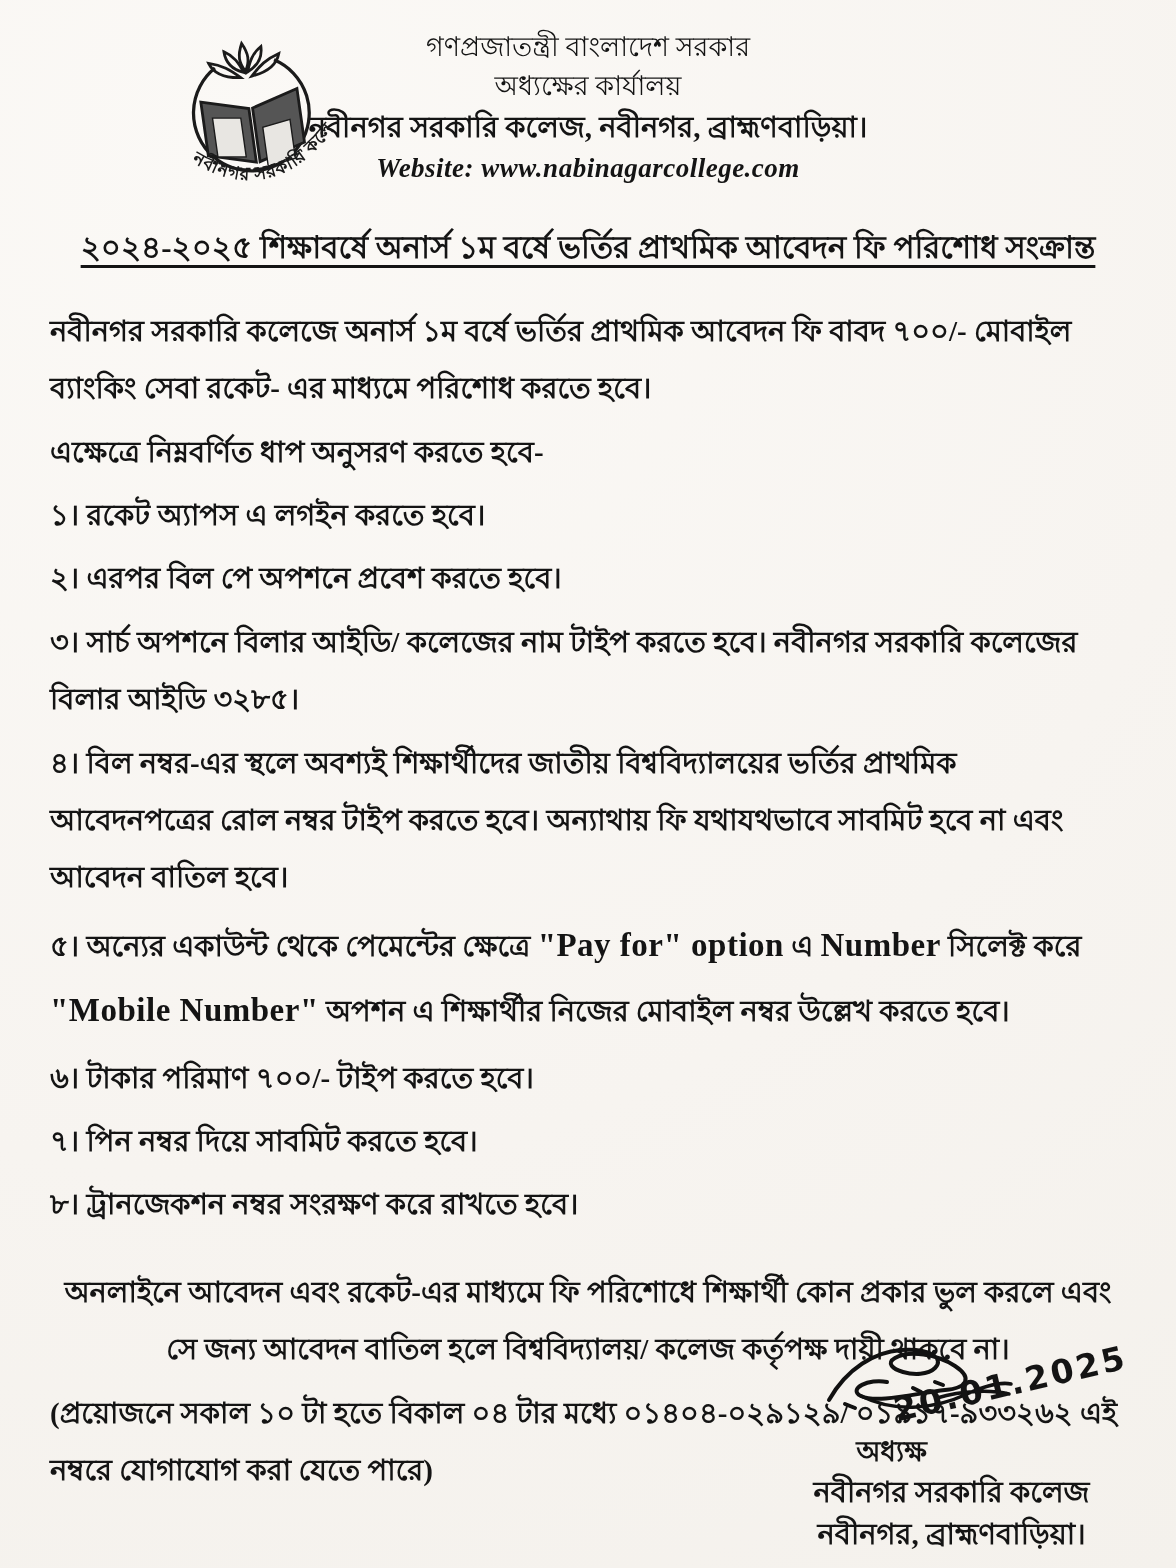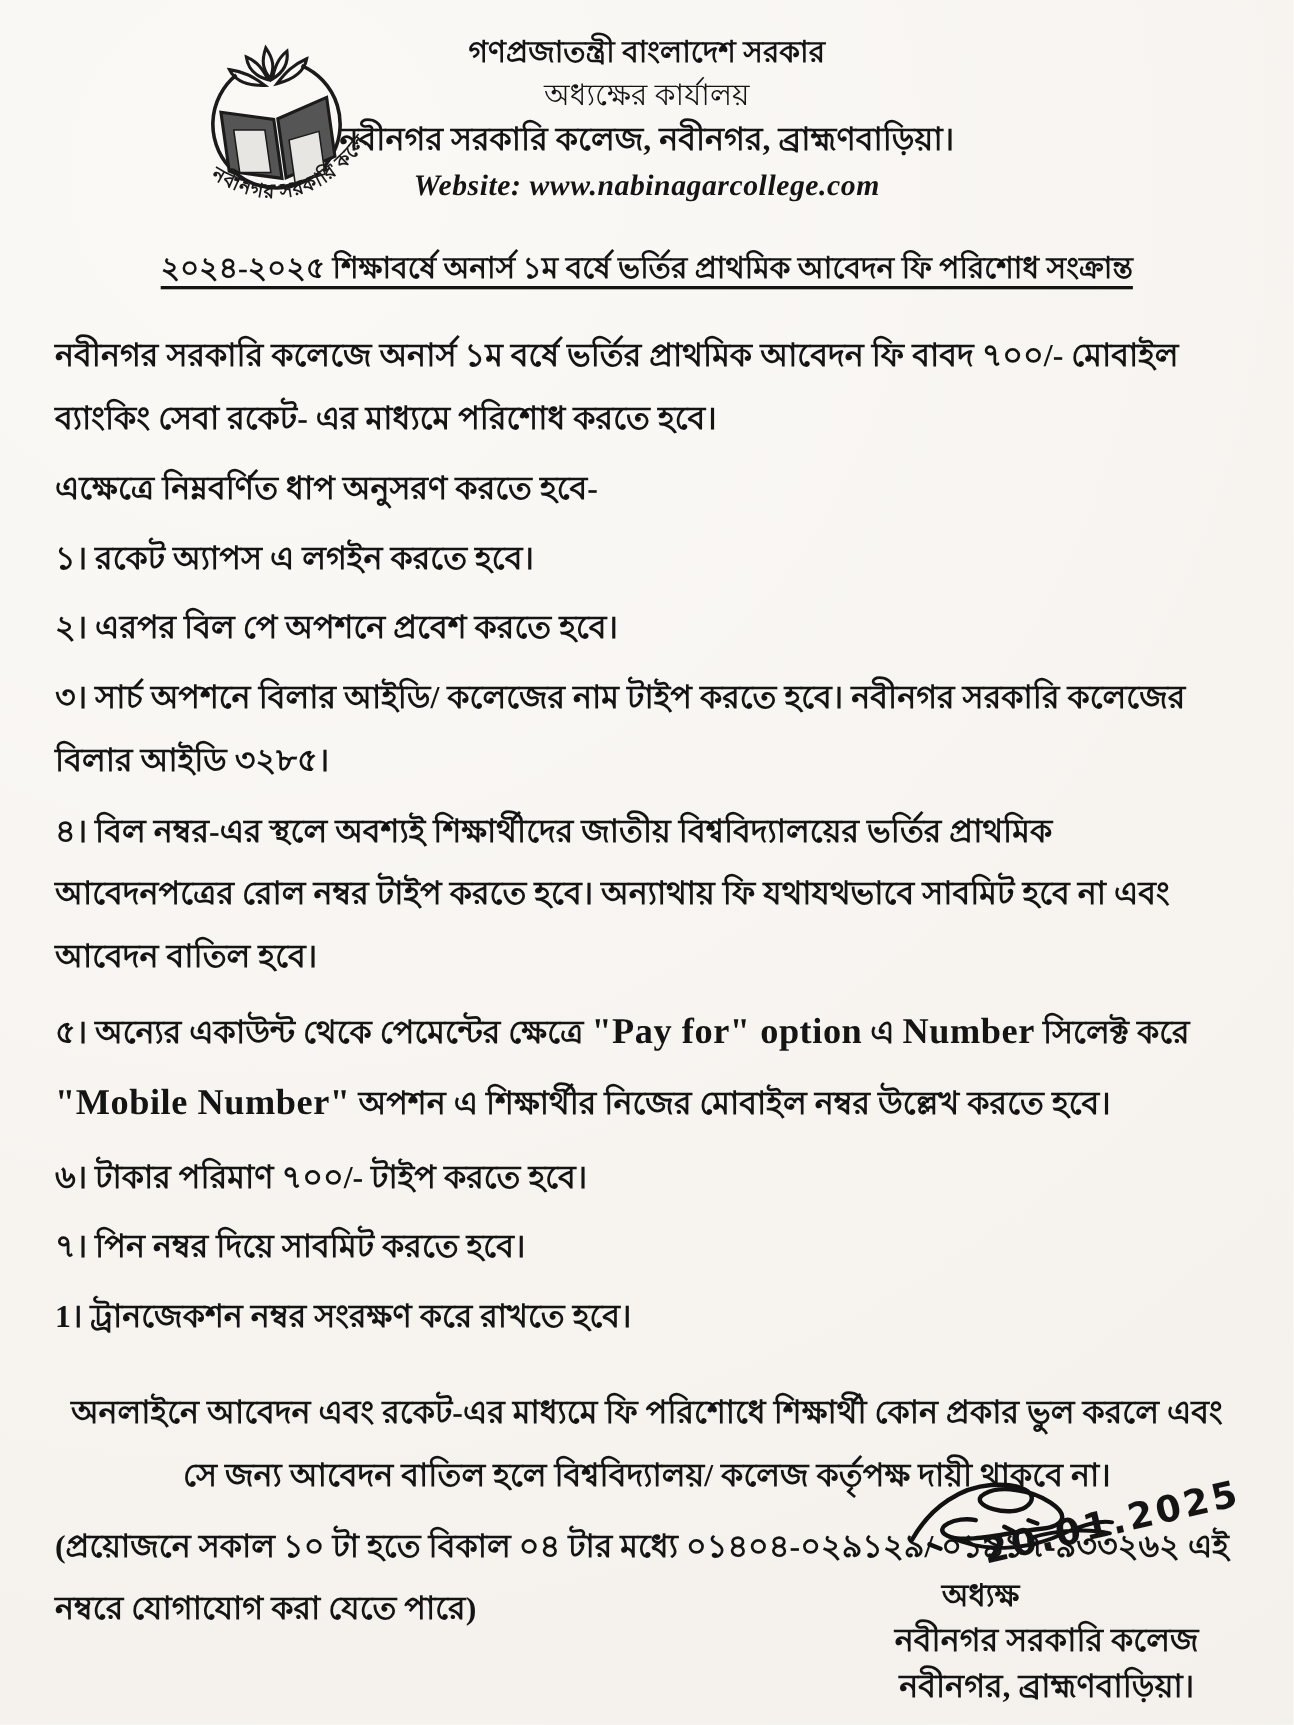--- a/index.html
+++ b/index.html
@@ -11,29 +11,29 @@
     background:#faf8f5;
     background-image:radial-gradient(circle at 20% 10%, #fbf9f6 0%, #f7f4f0 60%, #f4f1ec 100%);
     color:#141414;
     font-family:"Liberation Serif","DejaVu Serif",serif;
     overflow:hidden;
   }
   .content{padding:28px 50px 0 50px;}
   
   .header{position:relative;text-align:center;}
   .logo{position:absolute;left:118px;top:2px;width:168px;height:175px;transform:rotate(-8deg);}
-  .h-line1{font-size:27px;font-weight:bold;line-height:1.45;}
+  .h-line1{font-size:27px;font-weight:normal;line-height:1.45;}
   .h-line2{font-size:27px;font-weight:normal;line-height:1.45;}
   .h-line3{font-size:29px;font-weight:bold;line-height:1.45;}
   .h-web{font-size:27px;font-weight:bold;line-height:1.5;letter-spacing:.5px;font-style:italic;}
   
   .doc-title{
     margin-top:34px;
     text-align:center;
-    font-size:27px;font-weight:bold;
+    font-size:31px;font-weight:bold;
     text-decoration:underline;
     text-underline-offset:7px;
     text-decoration-thickness:3px;
   }
   
   .body-text{margin-top:28px;font-size:29px;font-weight:bold;line-height:1.98;}
   .para{margin:0 0 6px 0;}
   .para.gap-top{margin-top:30px;text-align:center;}
   .latin{font-size:33px;letter-spacing:.5px;}
   
@@ -92,21 +92,21 @@
       <p class="para">নবীনগর সরকারি কলেজে অনার্স ১ম বর্ষে ভর্তির প্রাথমিক আবেদন ফি বাবদ ৭০০/- মোবাইল ব্যাংকিং সেবা রকেট- এর মাধ্যমে পরিশোধ করতে হবে।</p>
       <p class="para">এক্ষেত্রে নিম্নবর্ণিত ধাপ অনুসরণ করতে হবে-</p>
       <div id="steps">
           <p class="para">১। রকেট অ্যাপস এ লগইন করতে হবে।</p>
           <p class="para">২। এরপর বিল পে অপশনে প্রবেশ করতে হবে।</p>
           <p class="para">৩। সার্চ অপশনে বিলার আইডি/ কলেজের নাম টাইপ করতে হবে। নবীনগর  সরকারি কলেজের বিলার আইডি ৩২৮৫।</p>
           <p class="para">৪। বিল নম্বর-এর স্থলে অবশ্যই শিক্ষার্থীদের জাতীয় বিশ্ববিদ্যালয়ের ভর্তির প্রাথমিক আবেদনপত্রের রোল নম্বর টাইপ করতে হবে। অন্যাথায় ফি যথাযথভাবে সাবমিট হবে না এবং আবেদন বাতিল হবে।</p>
           <p class="para">৫। অন্যের একাউন্ট থেকে পেমেন্টের ক্ষেত্রে <span class="latin">"Pay for" option</span> এ <span class="latin">Number</span> সিলেক্ট করে <span class="latin">"Mobile Number"</span> অপশন এ শিক্ষার্থীর নিজের মোবাইল নম্বর উল্লেখ করতে হবে।</p>
           <p class="para">৬। টাকার পরিমাণ ৭০০/- টাইপ করতে হবে।</p>
           <p class="para">৭। পিন নম্বর দিয়ে সাবমিট করতে হবে।</p>
-          <p class="para">1। ট্রানজেকশন নম্বর সংরক্ষণ করে রাখতে হবে।</p>
+          <p class="para">৮। ট্রানজেকশন নম্বর সংরক্ষণ করে রাখতে হবে।</p>
         </div>
       <p class="para gap-top">অনলাইনে আবেদন এবং রকেট-এর মাধ্যমে ফি পরিশোধে শিক্ষার্থী কোন প্রকার ভুল করলে এবং সে জন্য আবেদন বাতিল হলে বিশ্ববিদ্যালয়/ কলেজ কর্তৃপক্ষ দায়ী থাকবে না।</p>
       <p class="para">(প্রয়োজনে সকাল ১০ টা হতে বিকাল ০৪ টার মধ্যে ০১৪০৪-০২৯১২৯/ ০১৯১৭-৯৩৩২৬২ এই নম্বরে যোগাযোগ করা যেতে পারে)</p>
     </div>
   </div>
 
   <div class="sig-block">
     <div class="sig-art">
       <svg class="sig-scribble" width="200" height="96" viewBox="0 0 200 96">
         <path d="M12 62 C30 30 58 14 84 12 C112 10 128 20 118 30 C104 44 60 30 78 20 C92 12 120 16 138 28 C156 40 150 50 128 52 C100 55 60 66 44 58 C30 51 52 40 70 44" fill="none" stroke="#111" stroke-width="4" stroke-linecap="round"></path>

